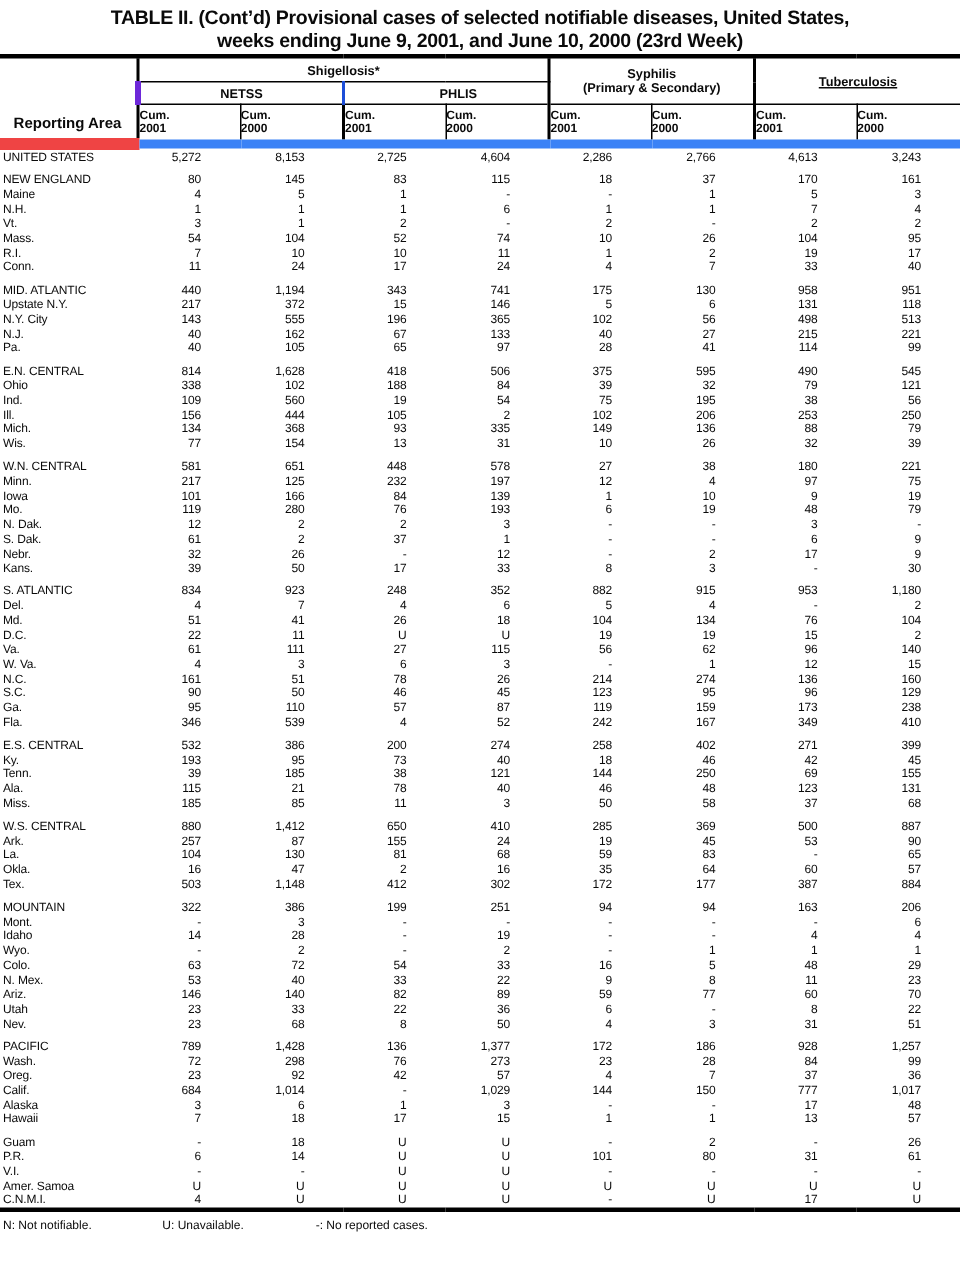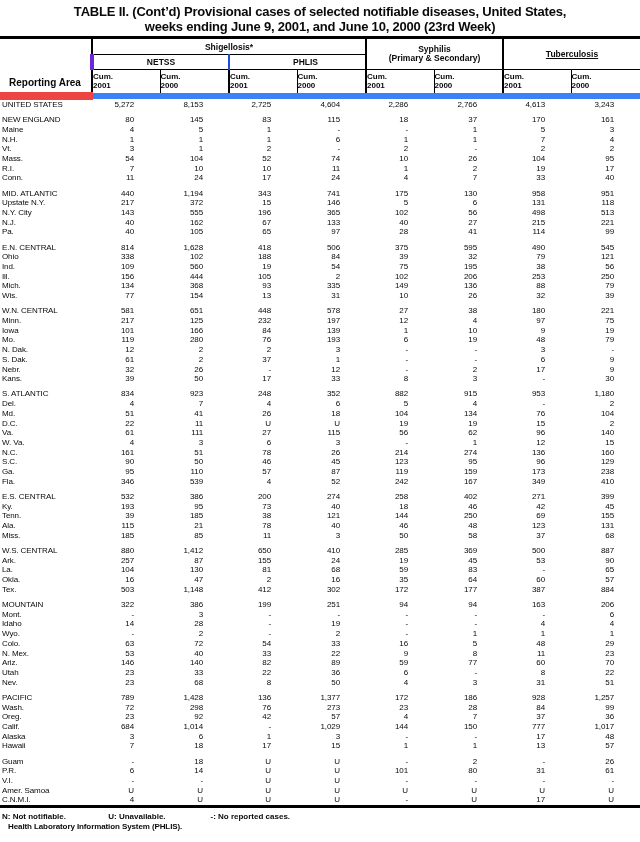--- a/index.html
+++ b/index.html
@@ -42,21 +42,21 @@
   .bl1 { border-left:1px solid #000; }
 
   td {
     font-size:8px; height:9.7px; line-height:9.7px; padding:0;
     white-space:nowrap; overflow:hidden; letter-spacing:-0.1px;
   }
   td.area { text-align:left; padding-left:2px; }
   td.val  { text-align:right; padding-right:26px; }
   tr.gap td { height:5.5px; line-height:5.5px; font-size:1px; padding:0; }
 
-  .foot { padding-left:2px;font-weight:bold; }
+  .foot { padding-left:2px; }
   .legend { font-size:8px; line-height:10px; padding-top:4px; }
   .legend .l1 { display:inline-block; width:104px; }
   .legend .l2 { display:inline-block; width:100px; }
   .note { font-size:8px; line-height:9.5px; letter-spacing:-0.1px; }
   .note .cont { padding-left:6px; }
 </style>
 </head>
 <body>
 
 <div class="page">
@@ -898,17 +898,16 @@
       </tbody>
   </table>
 
   <div class="foot">
     <div class="legend">
       <span class="l1">N: Not notifiable.</span>
       <span class="l2">U: Unavailable.</span>
       <span class="l3">-: No reported cases.</span>
     </div>
     <div class="note">
-      <div class="cont">Health Laboratory Information System (PHLIS).</div>
     </div>
   </div>
 
 </div>
 
 </body></html>

